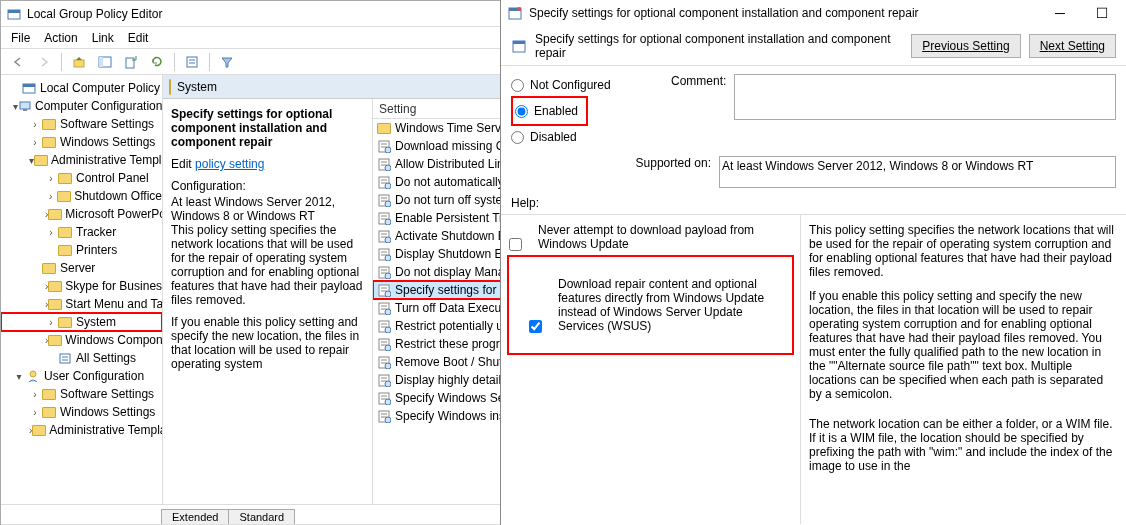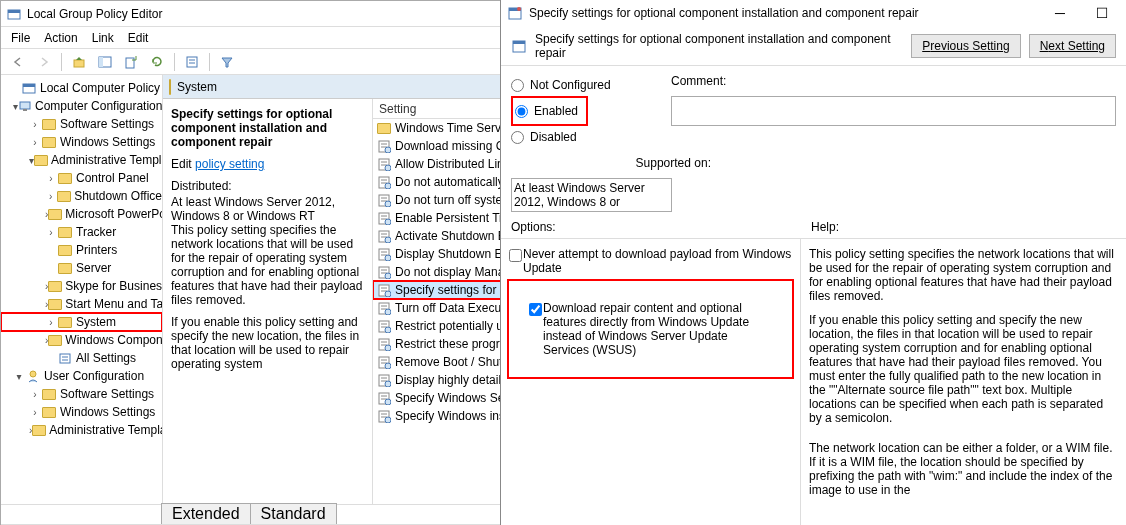--- a/index.html
+++ b/index.html
@@ -32,48 +32,48 @@
 .desc-pane .sect { margin: 8px 0 2px; }
 .list-pane { flex: 1; overflow: hidden; }
 .list-head { height: 20px; border-bottom: 1px solid #ddd; padding: 0 6px; display: flex; align-items: center; color: #333; }
 .list-items { }
 .li { height: 18px; display: flex; align-items: center; padding: 0 4px; gap: 4px; white-space: nowrap; cursor: default; }
 .li.selected { background: #cce8ff; }
 .li.highlighted { outline: 2px solid red; outline-offset: -1px; }
 .sicon { width:14px;height:14px;display:flex;align-items:center;justify-content:center; }
 
 .tabs { height: 20px; display: flex; align-items: flex-end; padding-left: 160px; border-top: 1px solid #ddd; }
-.tab { border: 1px solid #aaa; border-bottom: none; padding: 1px 10px; font-size: 16px; background: #f0f0f0; margin-right: -1px; }
+.tab { border: 1px solid #aaa; border-bottom: none; padding: 1px 10px; font-size: 11px; background: #f0f0f0; margin-right: -1px; }
 .statusbar { height: 20px; border-top: 1px solid #ddd; padding: 0 6px; display: flex; align-items: center; font-size: 11.5px; }
 
 
 .dialog { position: absolute; left: 500px; top: 0; width: 626px; height: 525px; background: #fff; border-left: 1px solid #888; z-index: 10; }
 .dlg-titlebar { height: 26px; display: flex; align-items: center; padding: 0 6px; gap: 6px; }
 .dlg-titlebar .spacer { flex: 1; }
 .dlg-titlebar .winbtn { width: 36px; height: 24px; display:flex;align-items:center;justify-content:center;font-size:14px; }
 .dlg-subhead { height: 40px; display: flex; align-items: center; padding: 0 10px; gap: 8px; border-bottom: 1px solid #ddd; }
 .dlg-subhead .st { flex: 1; color: #000; }
 .dlg-subhead button { height: 24px; padding: 0 10px; background: #e9e9e9; border: 1px solid #adadad; }
 .dlg-subhead button span { text-decoration: underline; }
 .dlg-form { padding: 8px 10px 4px; border-bottom: 1px solid #ddd; }
 .radio-row { display: flex; align-items: center; gap: 4px; height: 22px; }
 .radio-row input { margin: 0 2px 0 0; }
-.comment-row { display: flex; gap: 8px; flex-direction: column; }
+.comment-row { display: flex; gap: 8px; }
 .comment-row textarea { flex: 1; height: 46px; border: 1px solid #aaa; resize: none; }
-.supported-row { display: flex; gap: 8px; margin-top: 8px; align-items: flex-start; flex-direction: column; }
+.supported-row { display: flex; gap: 8px; margin-top: 8px; align-items: flex-start; }
 .supported-row .lbl { width: 200px; text-align: right; }
 .supported-row textarea { flex: 1; height: 32px; border: 1px solid #aaa; resize: none; padding: 2px; }
 .enabled-hl { border: 2px solid red; padding: 2px 8px 2px 2px; display: inline-flex; }
 
 .dlg-split { display: flex; height: calc(100% - 26px - 40px - 150px); }
 .options-pane { width: 300px; border-right: 1px solid #ddd; padding: 8px; overflow: hidden; }
 .help-pane { flex: 1; padding: 8px; overflow: hidden; }
 .opt-field { margin-bottom: 8px; }
 .opt-field input[type=text] { width: 100%; height: 22px; border: 1px solid #aaa; padding: 0 4px; }
-.chk-row { display: flex; gap: 1px; align-items: flex-start; margin-bottom: 6px; }
+.chk-row { display: flex; gap: 16px; align-items: flex-end; margin-bottom: 6px; }
 .chk-row input { margin-top: 2px; }
 .wsus-hl { outline: 2px solid red; padding: 20px; }
 
 svg { display: block; }
 </style>
 </head>
 <body>
 
 <div class="gpedit">
   <div class="gpedit-titlebar">
@@ -215,21 +215,21 @@
           </span>
           <span>Tracker</span>
         </div>
       <div class="tree-item" style="padding-left:44px">
           <span class="exp"></span>
           <span class="ficon">
             <span class="fold"></span>
           </span>
           <span>Printers</span>
         </div>
-      <div class="tree-item" style="padding-left:44px">
+      <div class="tree-item" style="padding-left:28px">
           <span class="exp"></span>
           <span class="ficon">
             <span class="fold"></span>
           </span>
           <span>Server</span>
         </div>
       <div class="tree-item" style="padding-left:44px">
           <span class="exp">›</span>
           <span class="ficon">
             <span class="fold"></span>
@@ -303,21 +303,21 @@
 
     <div class="content">
       <div class="content-header">
         <span class="ficon"><span class="fold"></span></span>
         <span>System</span>
       </div>
       <div class="content-body">
         <div class="desc-pane">
           <div class="title">Specify settings for optional component installation and component repair</div>
           <div><span>Edit</span> <a href="#">policy setting</a></div>
-          <div class="sect">Distributed:</div>
+          <div class="sect">Configuration:</div>
           <div>At least Windows Server 2012, Windows 8 or Windows RT</div>
           <div>This policy setting specifies the network locations that will be used for the repair of operating system corruption and for enabling optional features that have had their payload files removed.</div>
           <div style="margin-top:8px">If you enable this policy setting and specify the new location, the files in that location will be used to repair operating system</div>
         </div>
         <div class="list-pane">
           <div class="list-head">Setting</div>
           <div class="list-items" id="settings-items">
               <div class="li">
                 <span class="sicon">
                   <span class="fold"></span>
@@ -563,21 +563,20 @@
           <span>Comment:</span>
           <textarea style=""></textarea>
         </div>
       </div>
     </div>
     <div class="supported-row">
       <span class="lbl">Supported on:</span>
       <textarea readonly="" style="">At least Windows Server 2012, Windows 8 or Windows RT</textarea>
     </div>
     <div style="display:flex;margin-top:8px">
-      <span style="width:300px">Options:</span>
       <span>Help:</span>
     </div>
   </div>
   <div class="dlg-split">
     <div class="options-pane">
       <div class="chk-row">
         <input type="checkbox" style="">
         <span>Never attempt to download payload from Windows Update</span>
       </div>
       <div class="chk-row wsus-hl">

